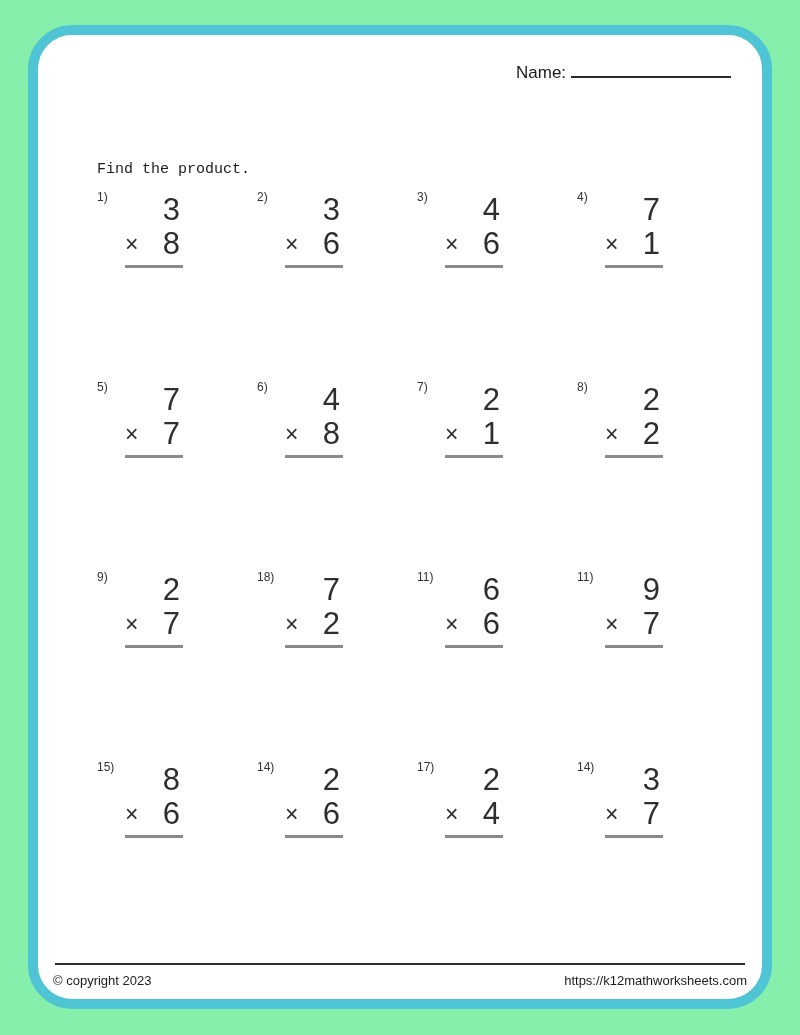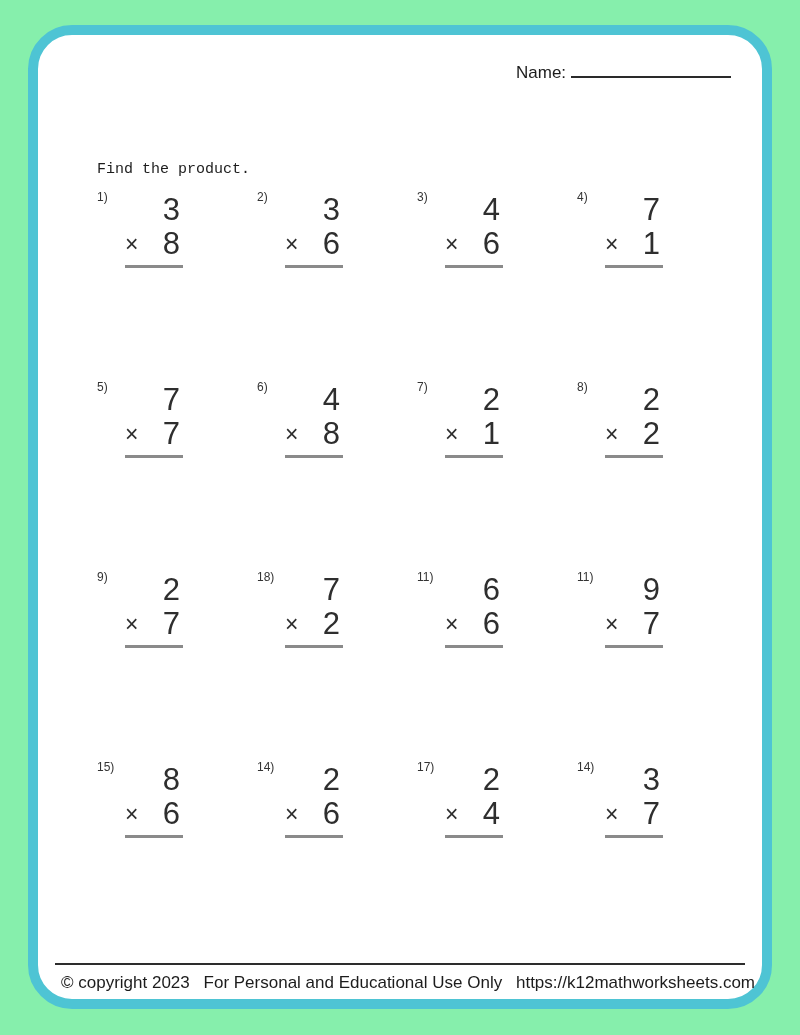--- a/index.html
+++ b/index.html
@@ -39,21 +39,21 @@
   .p-top{text-align:right;font-size:31px;line-height:33px;padding-right:3px;}
   .p-bottom{
     display:flex;justify-content:space-between;align-items:center;
     font-size:31px;line-height:36px;padding-right:3px;
   }
   .p-times{font-size:23px;line-height:36px;}
   .p-line{margin-top:3px;border-bottom:3px solid var(--rule);}
   .footer-rule{position:absolute;left:55px;width:690px;top:963px;border-top:2px solid #2d2d2d;}
   .footer{
     position:absolute;left:53px;width:694px;top:973px;
-    display:flex;justify-content:space-between;align-items:baseline;font-size:17px;margin-left:8px;
+    display:flex;justify-content:space-between;align-items:baseline;font-size:13px;
   }
 </style>
 </head>
 <body>
 
 <div class="page">
   <div class="frame"></div>
 
   <div class="name-row">
     <span>Name:</span><span class="name-line"></span>
@@ -252,16 +252,15 @@
           <span>7</span>
         </div>
         <div class="p-line"></div>
       </div>
     </div>
   </div>
 
   <div class="footer-rule"></div>
   <div class="footer">
     <span>© copyright 2023</span>
-    <span>For Personal and Educational Use Only</span>
     <span>https://k12mathworksheets.com</span>
   </div>
 </div>
 
 </body></html>

